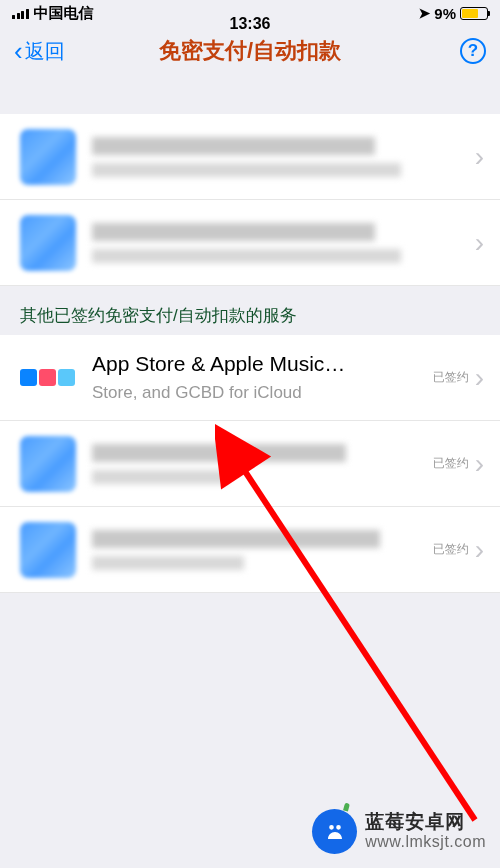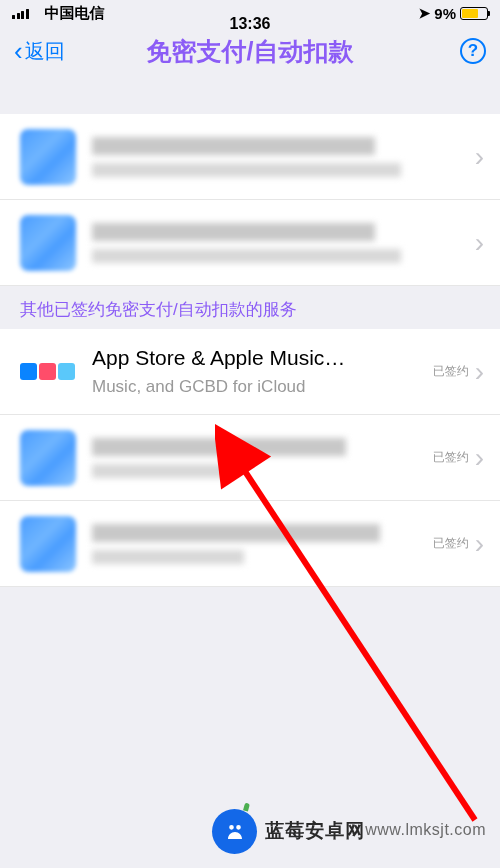--- a/index.html
+++ b/index.html
@@ -21,21 +21,21 @@
       justify-content: space-between;
       align-items: center;
       padding: 0 12px;
       font-size: 15px;
       font-weight: 600;
       color: #000;
     }
     .status-left {
       display: flex;
       align-items: center;
-      gap: 16px;
+      gap: 5px;
     }
     .signal-bars {
       display: flex;
       align-items: flex-end;
       gap: 1.5px;
       height: 12px;
     }
     .signal-bars span {
       width: 3px;
       background: #000;
@@ -104,44 +104,44 @@
       cursor: pointer;
     }
     .nav-back-chevron {
       font-size: 26px;
       line-height: 1;
     }
     .nav-title {
       position: absolute;
       left: 50%;
       transform: translateX(-50%);
-      font-size: 25px;
+      font-size: 22px;
       font-weight: 600;
-      color: #8b5cf6;
+      color: #c2410c;
     }
     .nav-help {
       width: 26px;
       height: 26px;
       border: 2px solid #007aff;
       border-radius: 50%;
       color: #007aff;
       display: flex;
       align-items: center;
       justify-content: center;
       font-size: 17px;
       font-weight: 600;
       cursor: pointer;
     }
     .section-gap {
       height: 38px;
     }
     .section-header {
-      padding: 12px 20px 8px;
+      padding: 18px 20px 8px;
       font-size: 17px;
-      color: #8b5cf6;
+      color: #14532d;
     }
     .list-item {
       background: #fff;
       display: flex;
       align-items: center;
       padding: 14px 16px 14px 20px;
       border-bottom: 1px solid #e6e6e6;
       cursor: pointer;
       min-height: 86px;
     }
@@ -251,21 +251,21 @@
       background: #4caf50;
       border-radius: 3px 3px 0 0;
       transform: rotate(15deg);
     }
     .wm-logo svg {
       width: 28px;
       height: 28px;
     }
     .wm-text {
       display: flex;
-      flex-direction: row;
+      flex-direction: column;
       line-height: 1.1;
     }
     .wm-line1 {
       font-size: 19px;
       font-weight: 700;
       color: #2a2a2a;
       letter-spacing: 1px;
     }
     .wm-line2 {
       font-size: 16px;
@@ -328,21 +328,21 @@
 <div class="section-header">其他已签约免密支付/自动扣款的服务</div>
 
 <div class="list-item">
   <div class="icon-triple">
     <span class="ico-a"></span>
       <span class="ico-b"></span>
       <span class="ico-c"></span>
   </div>
   <div class="item-content">
     <div class="item-title">App Store &amp; Apple Music…</div>
-    <div class="item-sub">Music, and GCBD for iCloud</div>
+    <div class="item-sub">Store, and GCBD for iCloud</div>
   </div>
   <span class="item-status">已签约</span>
   <span class="chevron">›</span>
 </div>
 
 <div class="list-item">
   <div class="item-icon icon-blur"></div>
   <div class="item-content">
     <div class="item-title-blur"></div>
     <div class="item-sub-blur" style="width:40%"></div>

